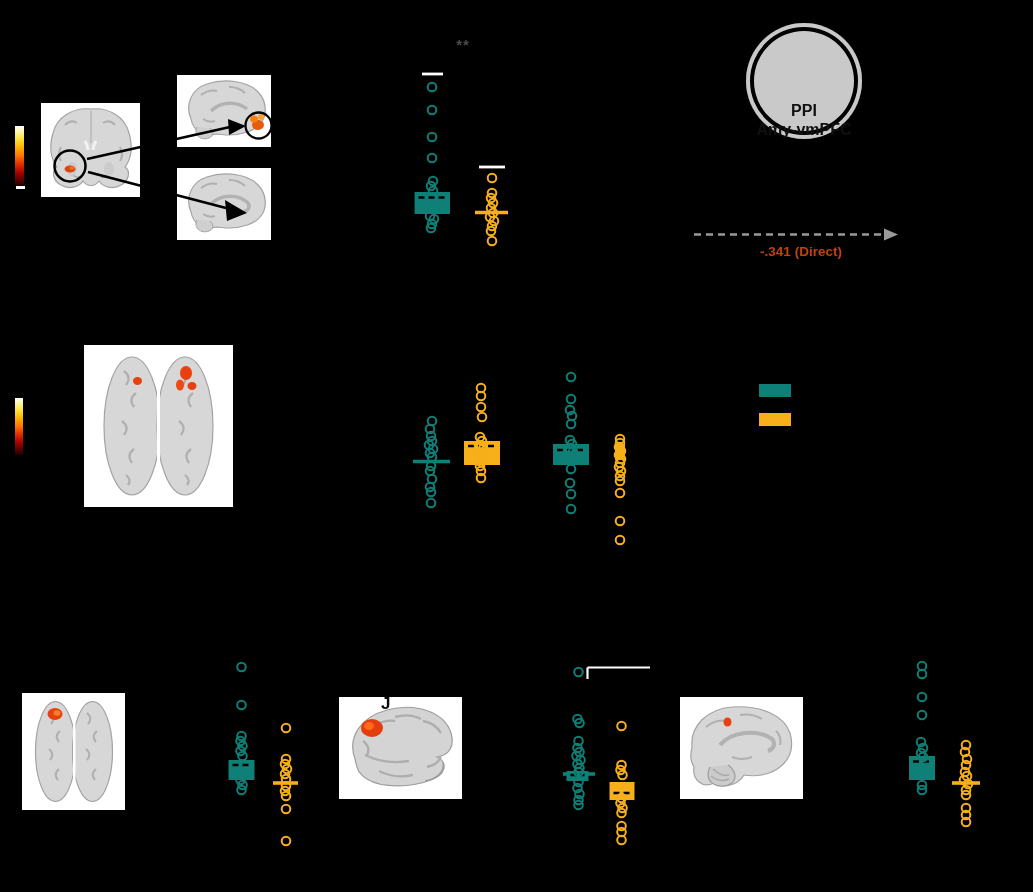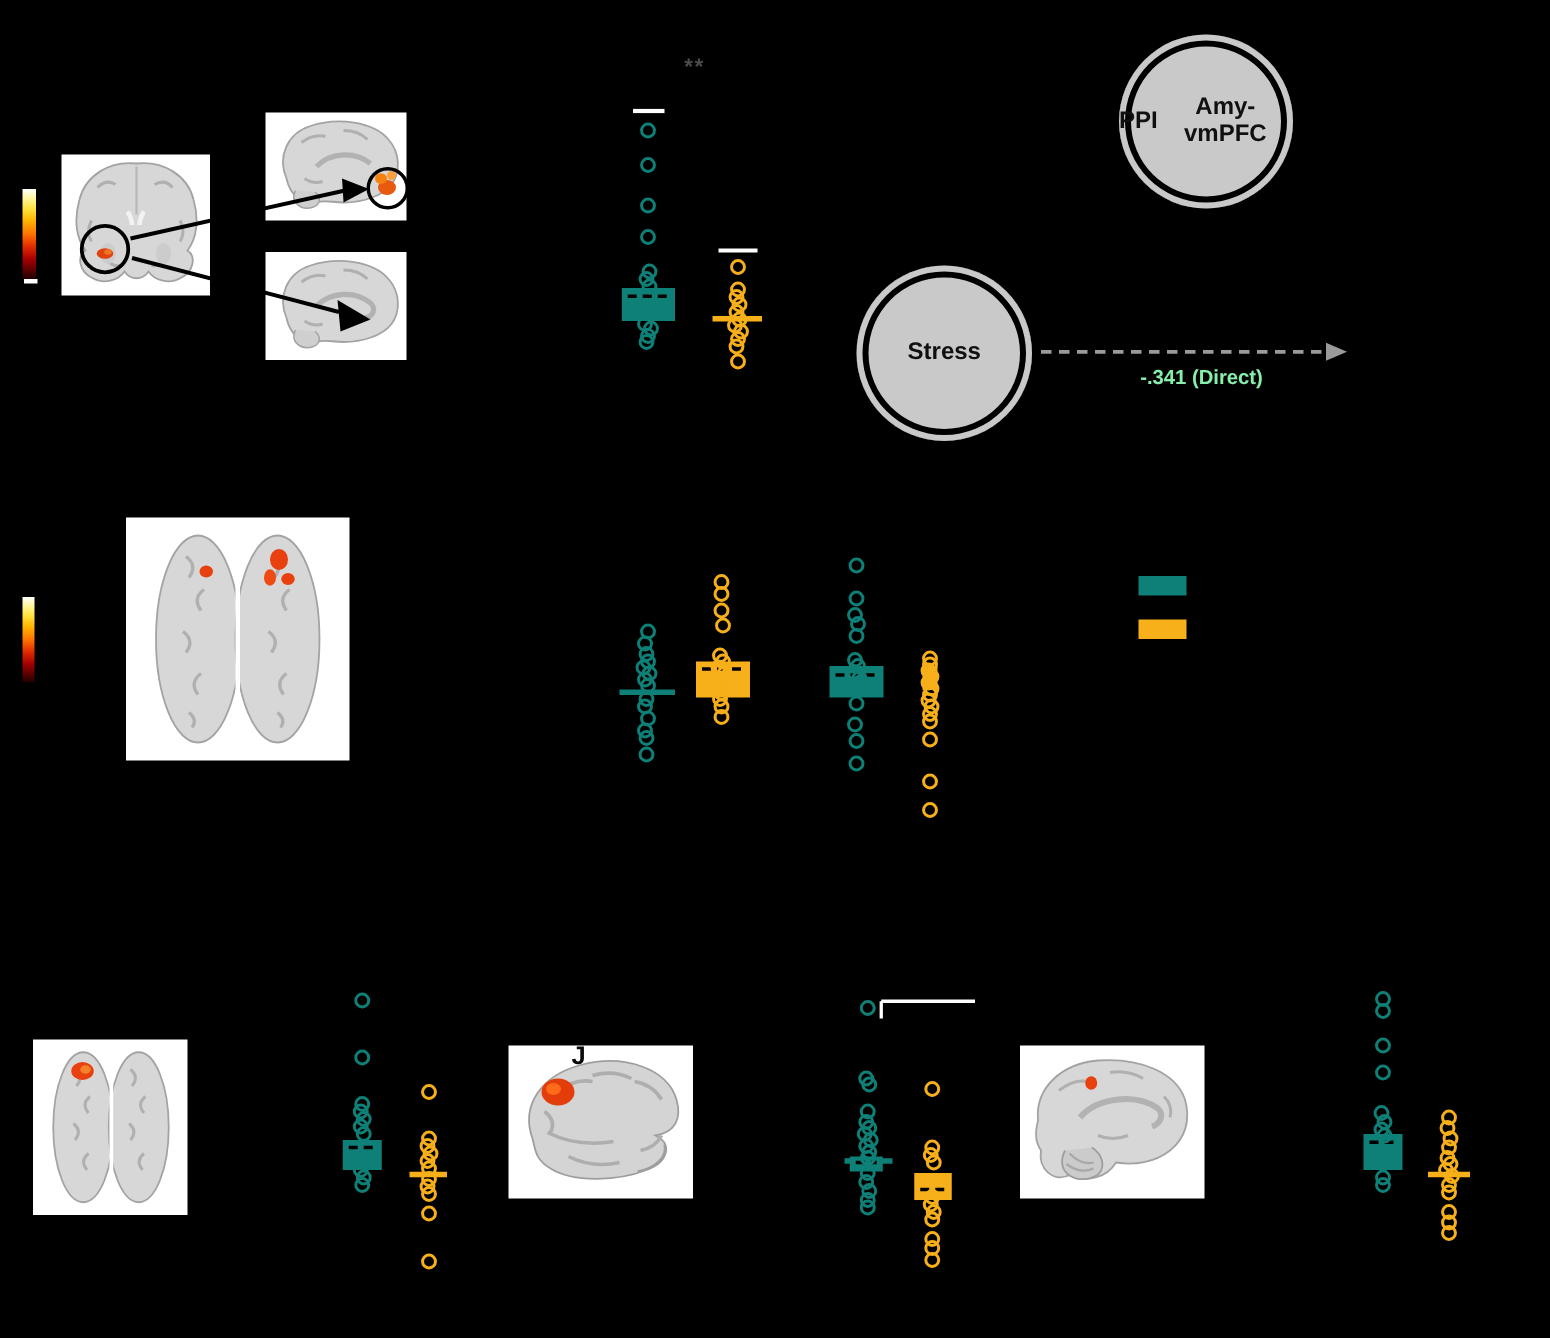--- a/index.html
+++ b/index.html
@@ -12,25 +12,25 @@
                #ff7300 50%,#e33000 63%,#a50000 78%,#500000 92%,#1c0000 100%);}
   .cbar-tick{position:absolute;background:#fff;height:3px;}
   .sig-top{position:absolute;left:449px;top:36px;width:28px;text-align:center;
     color:#4b4b4b;font-weight:bold;font-size:15px;letter-spacing:1px;}
   .j-label{position:absolute;left:381px;top:694px;color:#0a0a0a;font-weight:bold;font-size:17px;}
   .swatch{position:absolute;width:32px;height:13px;}
   .swatch.teal{background:#0E8077;}
   .swatch.orange{background:#F7AF1A;}
   .mnode{position:absolute;border-radius:50%;background:#c9c9c9;
     box-shadow:inset 0 0 0 4px #c9c9c9, inset 0 0 0 8px #000;
-    display:flex;flex-direction:row;align-items:center;justify-content:center;
+    display:flex;flex-direction:column;align-items:center;justify-content:flex-end;
     text-align:center;color:#101010;font-weight:bold;line-height:1.15;}
   .mnode span{display:block;}
   .direct-label{position:absolute;left:741px;top:244px;width:120px;text-align:center;
-    color:#86efac;font-weight:bold;font-size:13.5px;}
+    color:#c2410c;font-weight:bold;font-size:13.5px;}
 </style>
 </head>
 <body>
 
 <div class="stage">
 
   <div class="colorbar" style="left:15px;top:126px;width:9px;height:60px;"></div>
   <div class="cbar-tick" style="left:16px;top:186px;width:9px;"></div>
   <div class="colorbar" style="left:15px;top:398px;width:8px;height:57px;"></div>
 
@@ -320,18 +320,15 @@
   <span class="sig-top">**</span>
   <span class="j-label">J</span>
 
   <div class="swatch teal" style="left:759px;top:384px;"></div>
   <div class="swatch orange" style="left:759px;top:413px;"></div>
 
   <div class="mnode" style="left:746px;top:23px;width:116px;height:116px;font-size:16px;">
     <span>PPI</span>
     <span>Amy-vmPFC</span>
   </div>
-  <div class="mnode" style="left:571px;top:177px;width:117px;height:117px;font-size:16px;">
-    <span>Stress</span>
-  </div>
   <div class="direct-label">-.341 (Direct)</div>
 
 </div>
 
 </body></html>

